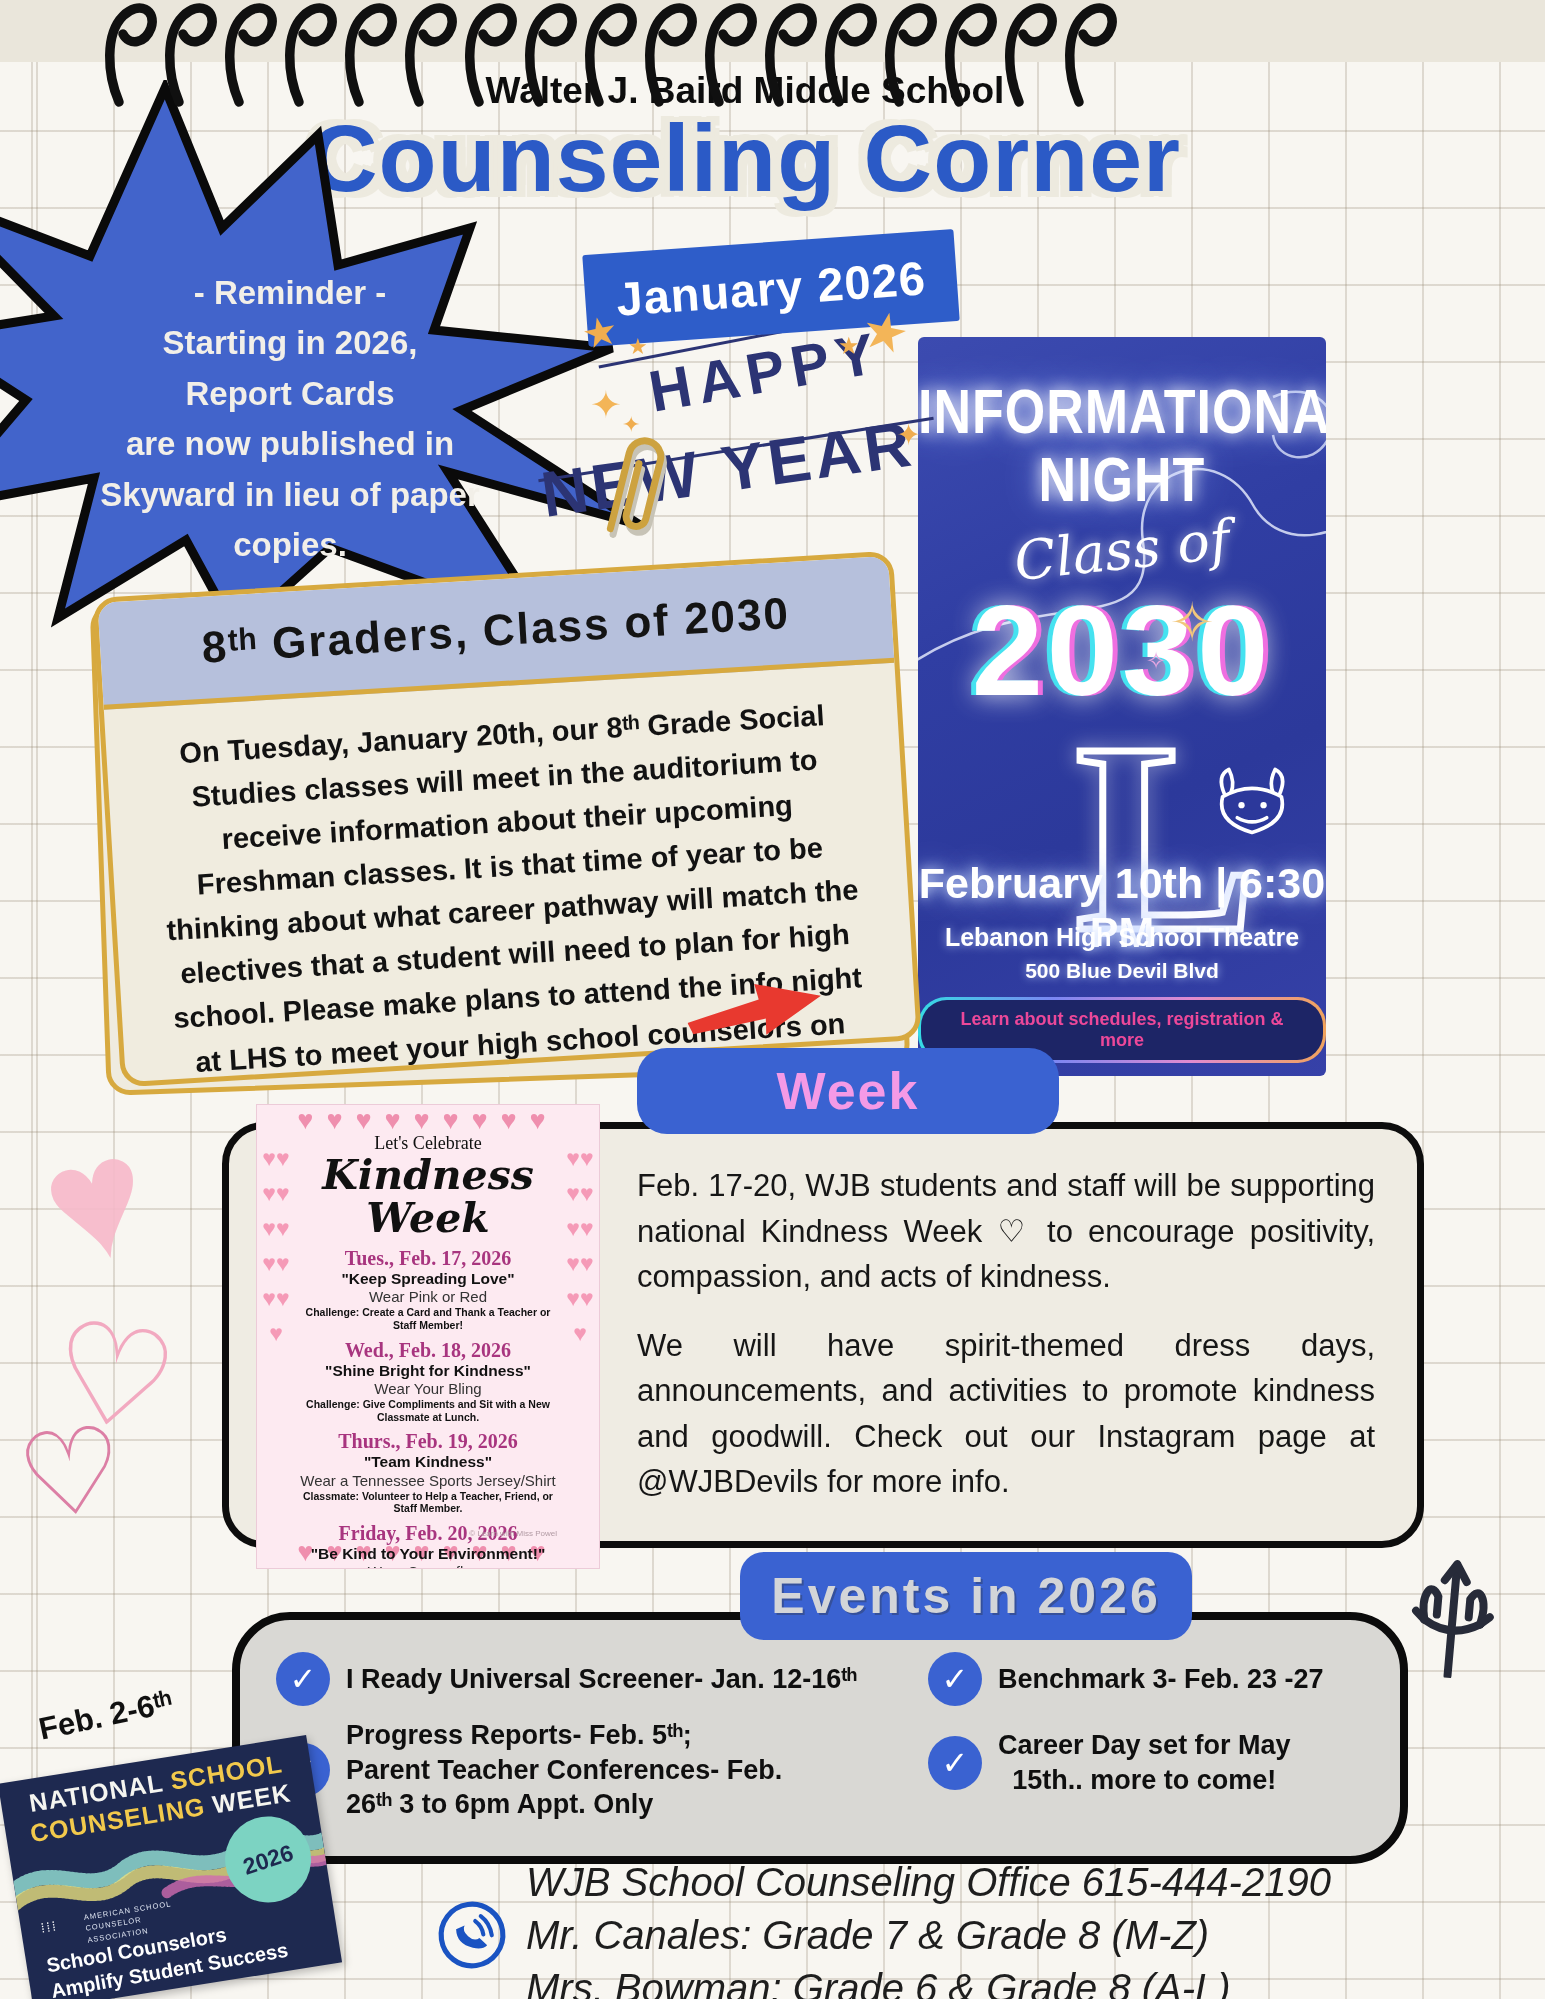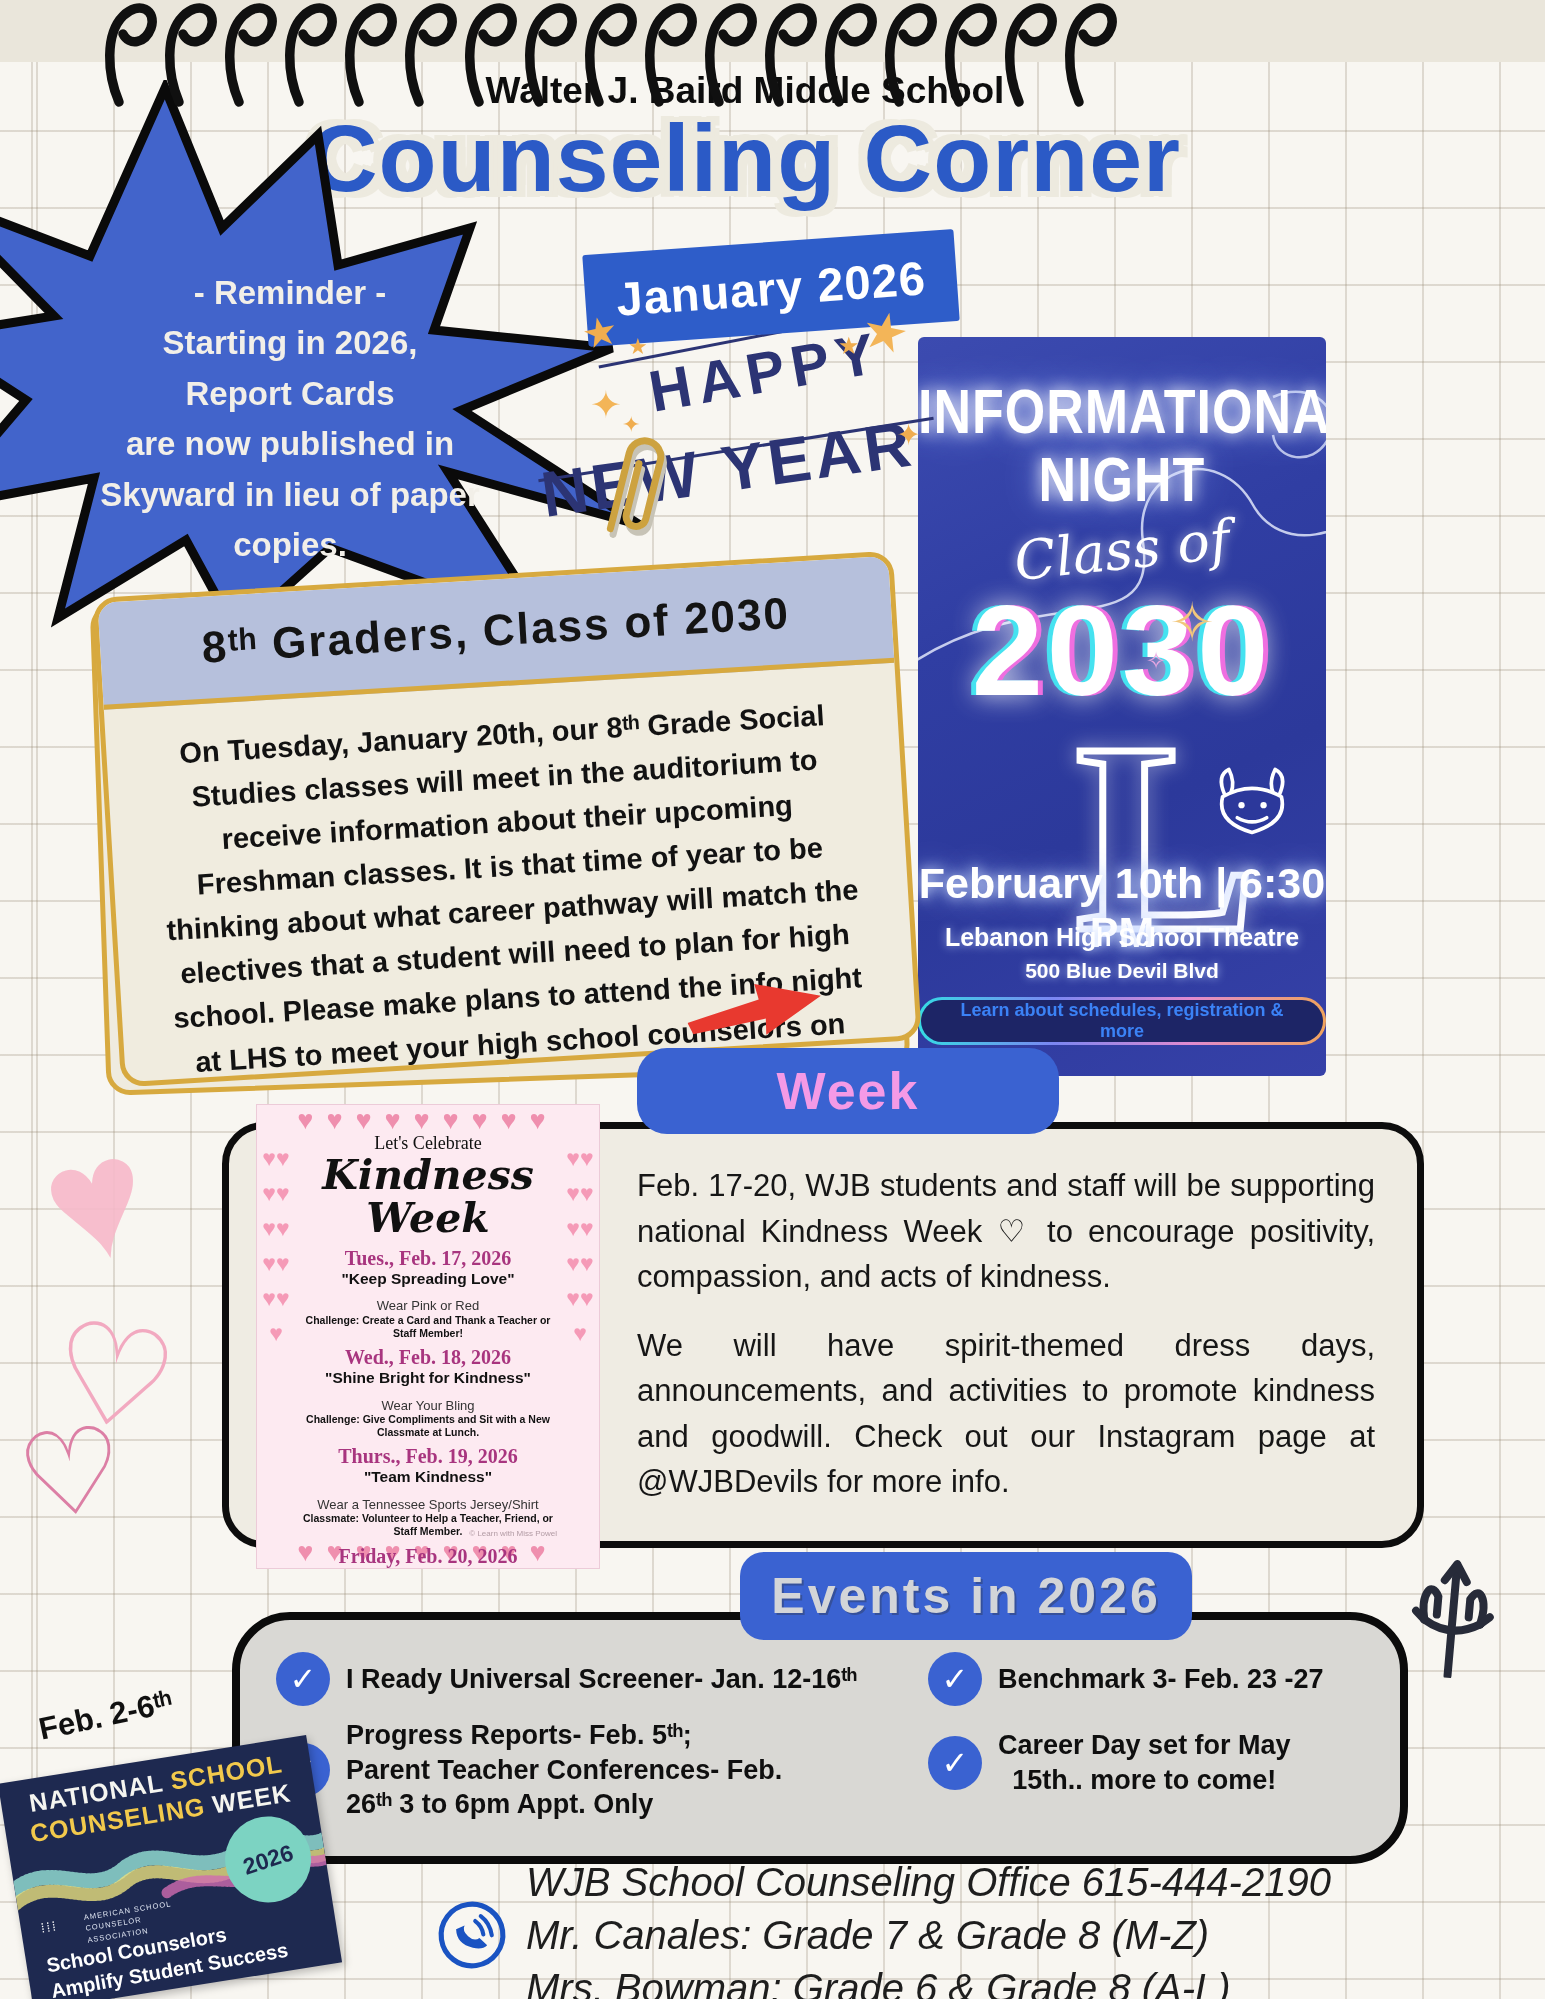--- a/index.html
+++ b/index.html
@@ -49,21 +49,21 @@
     transform:rotate(-6deg);color:#f1f2ff;text-shadow:0 0 12px rgba(255,255,255,.7);}
   .p-year{top:240px;font-size:128px;font-weight:800;letter-spacing:4px;
     text-shadow:-5px 0 0 #45e2f0,5px 0 0 #ef6fe0,0 0 26px rgba(255,255,255,.85);}
   .p-lsvg{position:absolute;left:0;top:352px;filter:drop-shadow(0 0 10px rgba(255,255,255,.55));}
   .p-devil{position:absolute;left:292px;top:428px;}
   .p-date{top:522px;font-size:43px;font-weight:800;text-shadow:0 0 13px rgba(210,225,255,.95),0 0 30px rgba(150,180,255,.85);}
   .p-venue{top:586px;font-size:25px;font-weight:800;text-shadow:0 0 10px rgba(190,210,255,.8);}
   .p-addr{top:622px;font-size:21px;font-weight:700;text-shadow:0 0 8px rgba(190,210,255,.8);}
   .p-pillwrap{top:660px;}
   .p-pill{display:inline-block;padding:3px;border-radius:28px;background:linear-gradient(90deg,#35dbe4,#7b86f2,#e08bd0,#f0a35c);}
-  .p-pill span{display:inline-block;padding:0 26px;border-radius:26px;background:#1d2566;color:#3b82f6;font-size:18px;font-weight:700;}
+  .p-pill span{display:inline-block;padding:9px 26px;border-radius:26px;background:#1d2566;color:#ec4899;font-size:18px;font-weight:700;}
   .p-curve{position:absolute;left:0;top:0;}
   .p-sp{position:absolute;line-height:1;}
 
   
   .cardshadow{left:98px;top:590px;width:794px;height:482px;transform:rotate(-2deg);
     border:5px solid #d7a93f;border-radius:24px;background:#efebdf;z-index:8;}
   .card{left:106px;top:574px;width:792px;height:480px;transform:rotate(-3.4deg);
     border:5px solid #d7a93f;border-radius:24px;background:#f0ecdf;overflow:hidden;z-index:9;}
   .cardhead{height:102px;background:#b6c0dc;border-bottom:5px solid #d7a93f;
     font-size:44px;font-weight:700;letter-spacing:2px;color:#141414;}
@@ -85,21 +85,21 @@
   .flrow{position:absolute;left:0;right:0;text-align:center;color:#ef8fae;font-size:27px;letter-spacing:13px;line-height:1;}
   .fltop{top:2px;} .flbot{bottom:2px;}
   .flcol{position:absolute;top:36px;width:28px;font-size:23px;color:#f59ab7;line-height:1.52;word-break:break-all;text-align:center;}
   .flleft{left:5px;} .flright{right:5px;}
   .flcontent{position:absolute;left:36px;right:36px;top:28px;text-align:center;color:#111;}
   .fltag{font-family:"Liberation Serif","DejaVu Serif",serif;font-size:18px;}
   .fltitle{font-family:"DejaVu Serif","Liberation Serif",serif;font-style:italic;font-weight:700;font-size:41px;line-height:1.05;}
   .flday{margin-top:7px;}
   .fldate{font-family:"Liberation Serif","DejaVu Serif",serif;font-weight:700;font-size:20px;color:#a8357f;line-height:1.1;}
   .fltheme{font-size:15.5px;font-weight:700;line-height:1.25;}
-  .flwear{font-size:13px;color:#333;line-height:1.2;margin-top:10px;}
+  .flwear{font-size:15px;color:#333;line-height:1.2;}
   .flchal{font-size:10.5px;font-weight:700;line-height:1.2;}
   .flcredit{position:absolute;right:42px;bottom:30px;font-size:8px;color:#b29ba4;}
 
   
   .chalk{z-index:4;line-height:1;}
 
   
   .evhead{left:740px;top:1552px;width:452px;height:88px;background:#3a62d1;border-radius:24px;z-index:12;
     font-size:50px;font-weight:800;letter-spacing:3px;color:#d3d5d8;text-shadow:2px 2px 0 rgba(45,48,55,.35);}
   .evbox{left:232px;top:1612px;width:1160px;height:236px;background:#d9d8d4;border:8px solid #0b0b0b;border-radius:58px;z-index:10;}

